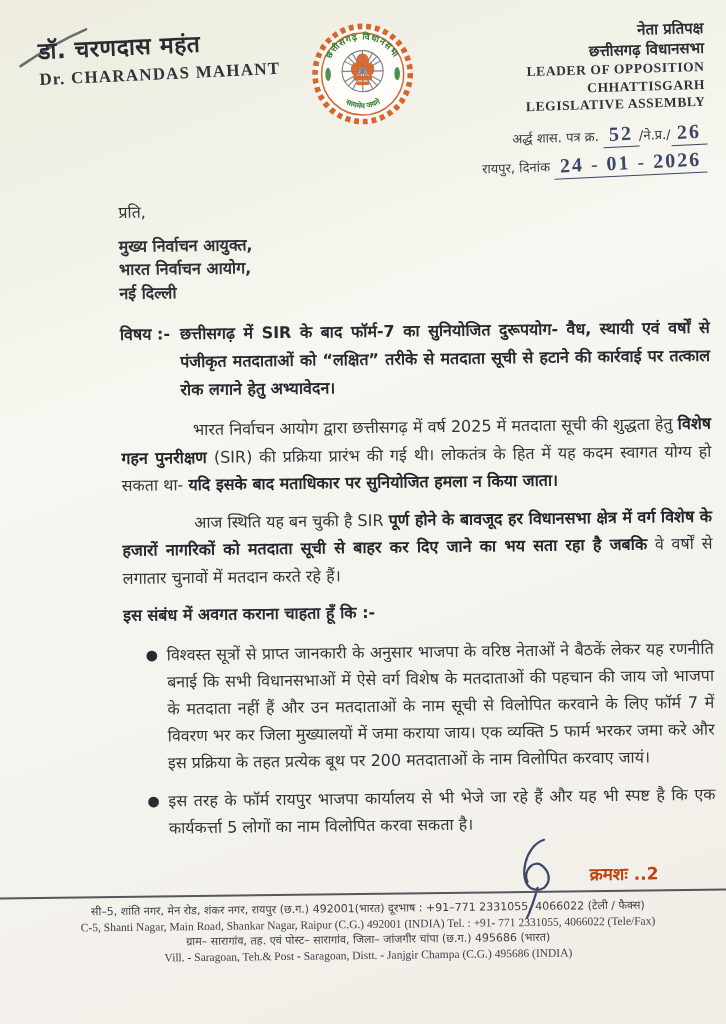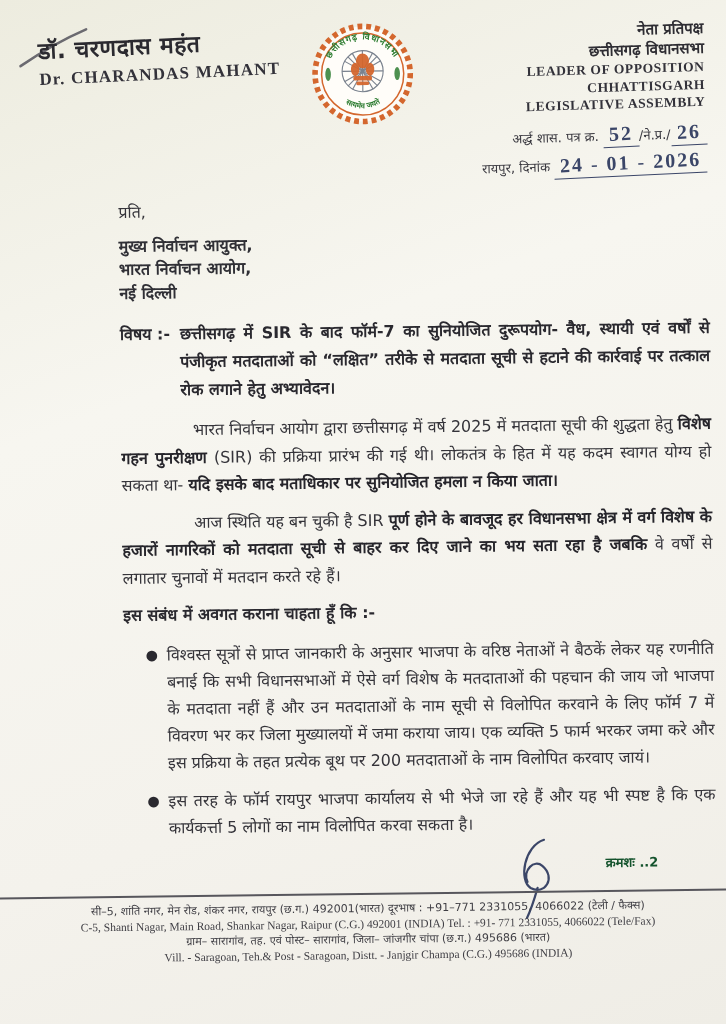--- a/index.html
+++ b/index.html
@@ -29,21 +29,21 @@
   .rcpt{line-height:23.5px;margin-bottom:16px;font-weight:600;color:#303036;}
   .subject{display:flex;margin-bottom:12px;font-weight:bold;color:#2a292f;}
   .subject .lbl{flex:0 0 60px;}
   .subject .txt{flex:1;text-align:justify;line-height:28px;}
   .para{text-align:justify;text-indent:72px;margin-bottom:10px;}
   .intro{font-weight:bold;color:#2a292f;margin:4px 0 12px 0;}
   .bullet{display:flex;margin-bottom:11px;padding-left:22px;}
   .bullet .dot{flex:0 0 21px;font-size:14px;color:#2a292f;}
   .bullet .btxt{flex:1;text-align:justify;line-height:27px;}
   .controw{position:relative;height:34px;margin-top:2px;}
-  .cont{position:absolute;right:58px;top:2px;font-weight:bold;font-size:13px;color:#14532d;}
+  .cont{position:absolute;right:58px;top:14px;font-weight:bold;font-size:17px;color:#c2410c;}
   .sig{position:absolute;right:150px;top:-12px;width:56px;height:84px;}
   
   .rule{position:absolute;left:-12px;top:893px;width:760px;height:2px;background:#57565c;}
   .footer{position:absolute;left:0;top:901px;width:726px;text-align:center;color:#3f3e44;}
   .f-hi{font-size:11px;line-height:15.5px;}
   .f-en{font-family:"Liberation Serif",serif;font-size:11.5px;line-height:15.5px;}
   .penmark{position:absolute;left:20px;top:20px;width:78px;height:48px;}
 </style>
 </head>
 <body>

